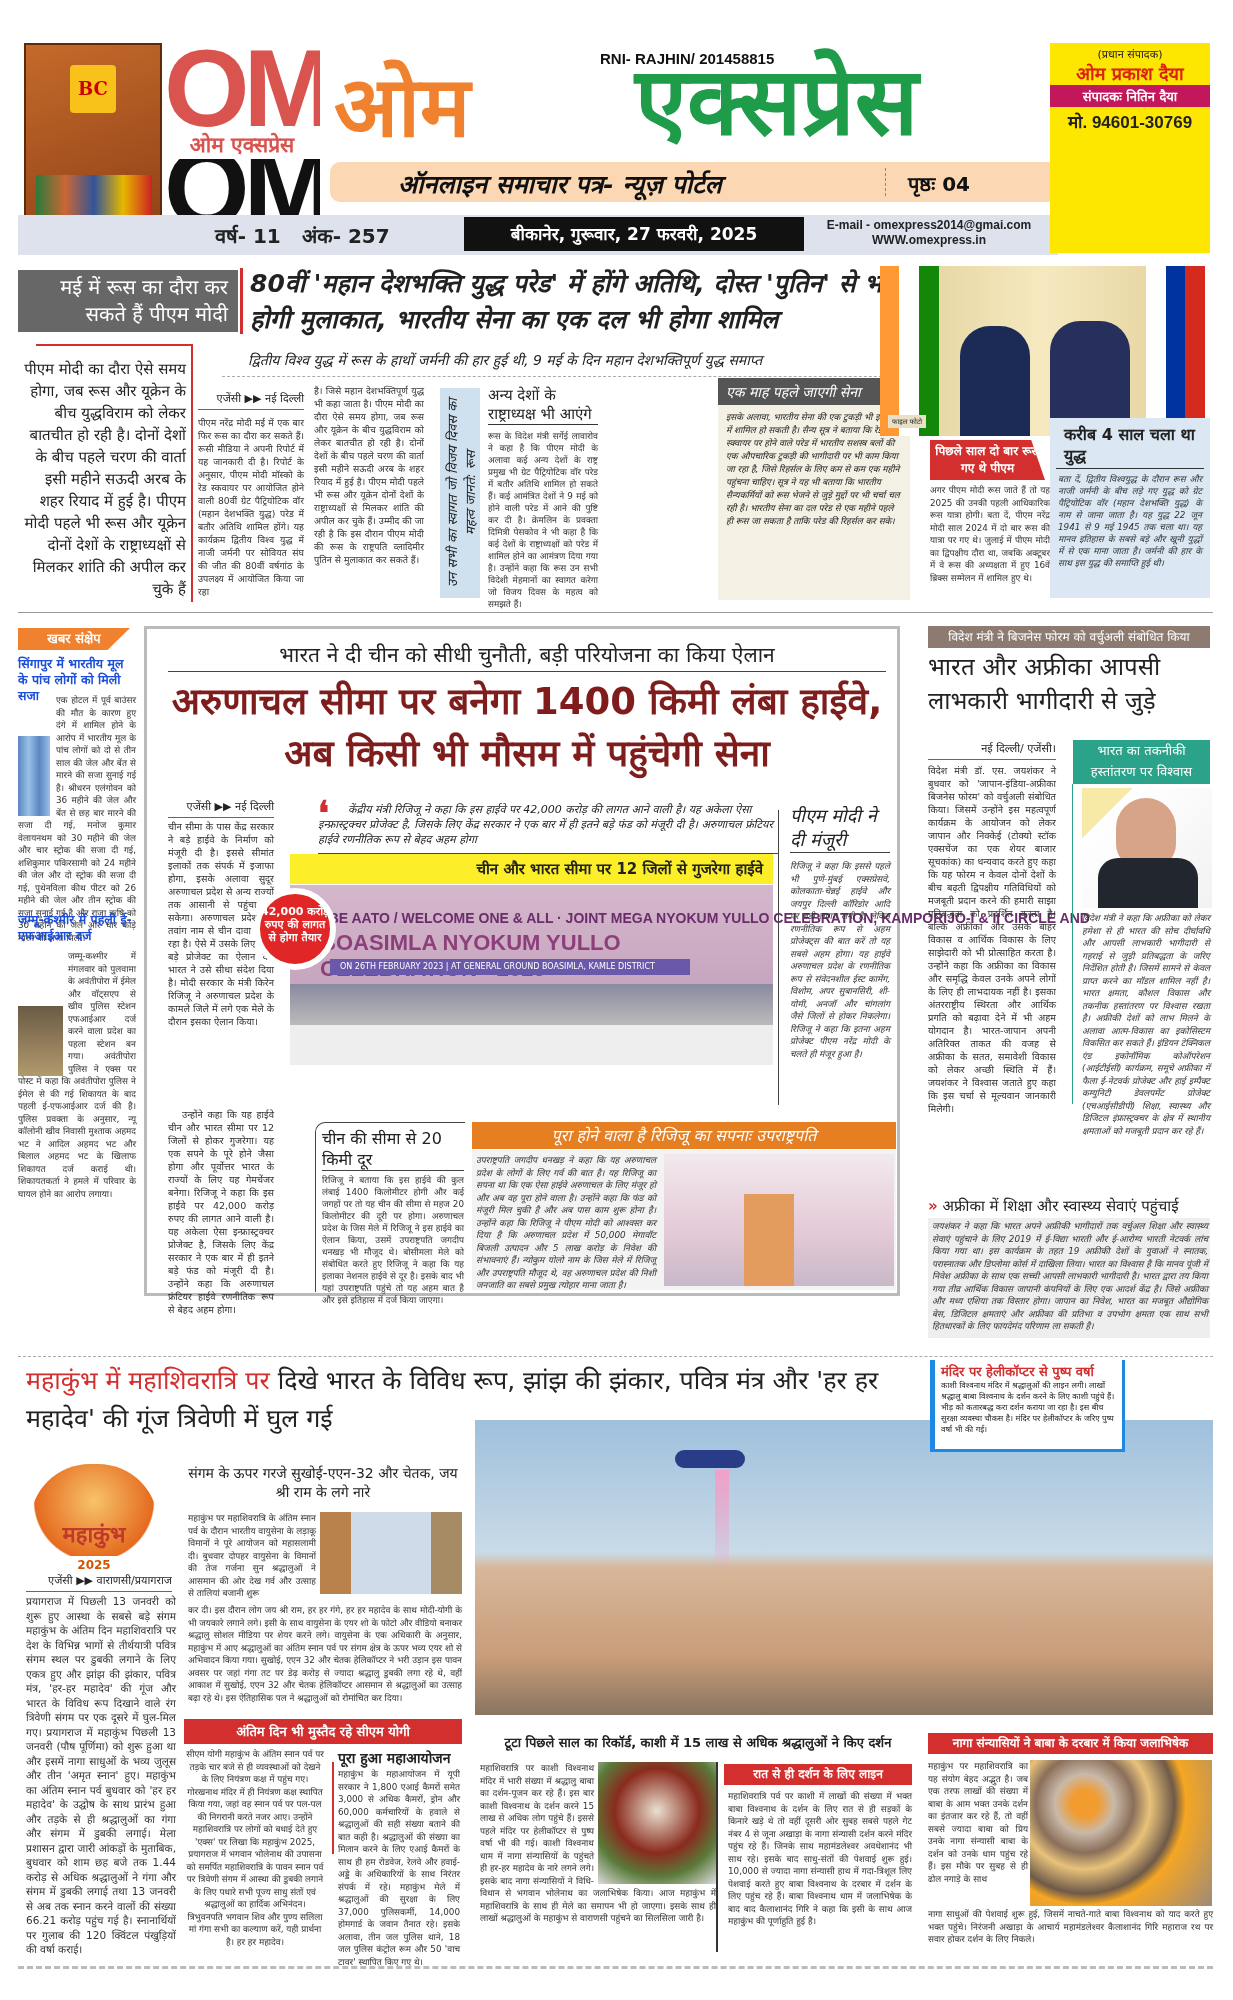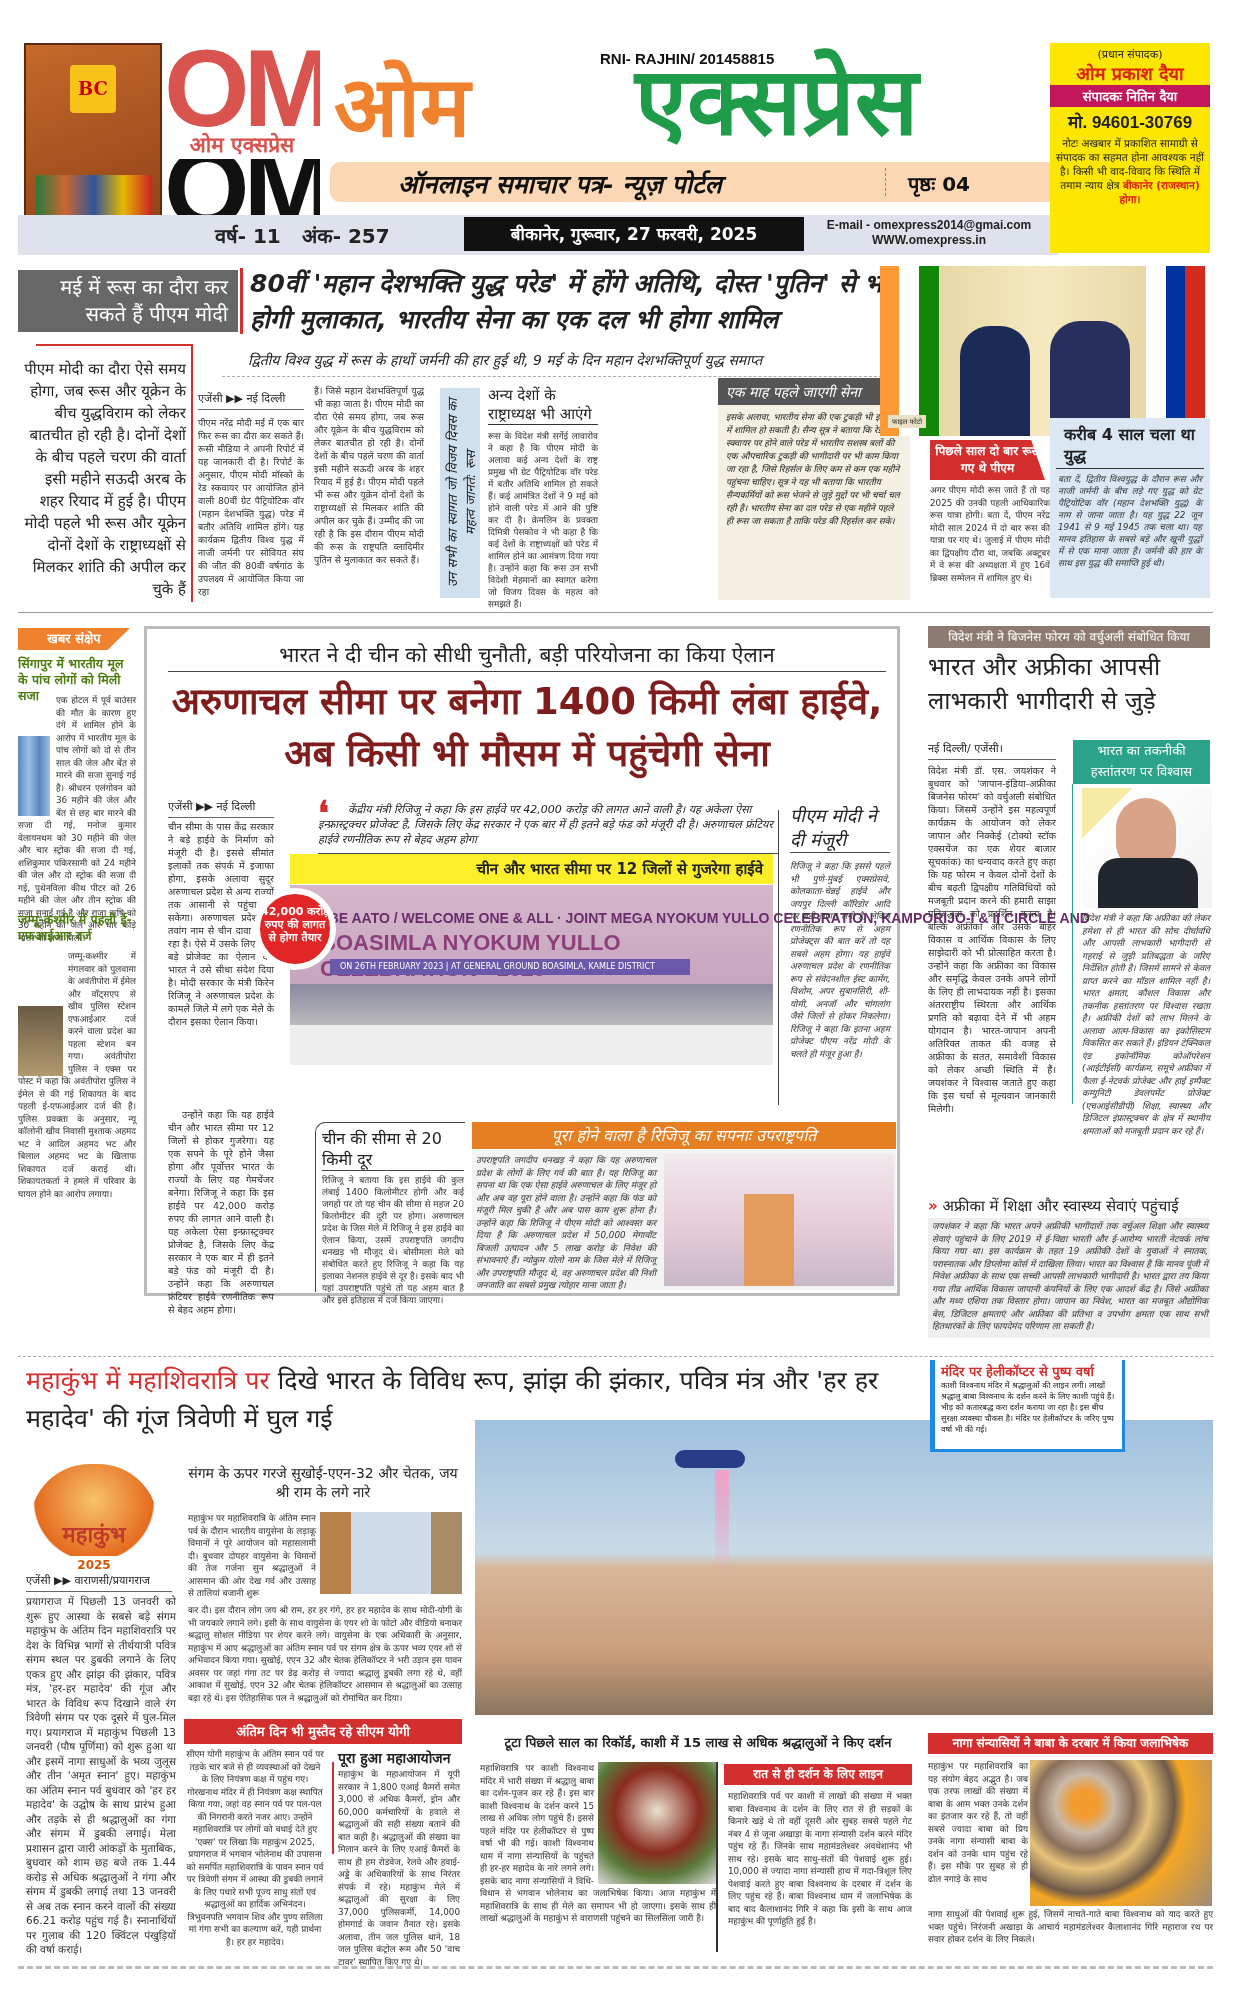--- a/index.html
+++ b/index.html
@@ -37,42 +37,42 @@
 #ed .r5 b{color:#d21}
 
 #s1side{left:18px;top:270px;width:220px;height:62px;background:#676767;color:#fff;font:20px "DejaVu Sans",sans-serif;text-align:right;padding:4px 10px;line-height:27px}
 #s1bar{left:240px;top:268px;width:3px;height:66px;background:#d32f2f}
 #s1h{left:250px;top:266px;font:italic bold 25px "DejaVu Sans",sans-serif;line-height:36px;color:#222;width:680px}
 #s1sub{left:248px;top:350px;font:italic 14px "DejaVu Sans",sans-serif;color:#222}
 #s1dash{left:222px;top:376px;width:700px;border-top:1px dashed #aaa}
 #s1lead{left:18px;top:358px;width:168px;font:15px "DejaVu Sans",sans-serif;line-height:22px;text-align:right;color:#222}
 #s1line{left:191px;top:344px;width:2px;height:258px;background:#d32f2f}
 #s1hline{left:36px;top:344px;width:156px;height:2px;background:#d32f2f}
-.byl{font-size:11px;color:#222;text-align:left;border-bottom:1px solid #666;padding-bottom:4px}
+.byl{font-size:11px;color:#222;text-align:right;border-bottom:1px solid #666;padding-bottom:4px}
 #s1c1{left:198px;top:392px;width:106px}
 #s1c2{left:314px;top:384px;width:110px}
 #vert{left:440px;top:388px;width:40px;height:210px;background:#cfe0ee;writing-mode:vertical-rl;transform:rotate(180deg);font:italic 13px "DejaVu Sans",sans-serif;text-align:center;padding:4px}
 #s1c3h{left:488px;top:386px;width:110px;font:15px "DejaVu Sans",sans-serif;line-height:19px;border-bottom:1px solid #333}
 #s1c3{left:488px;top:430px;width:110px;font-size:8.8px;line-height:12px}
 #month{left:718px;top:385px;width:192px;height:215px;background:#f4f0e4}
 #month .hd{background:#555;color:#fff;font:italic 14px "DejaVu Sans",sans-serif;padding:4px 8px;border-radius:0 14px 14px 0;margin-top:-7px;width:204px}
 #month .bd{padding:6px 8px;font-size:8.8px;line-height:13px;font-style:italic}
 #photo1{left:880px;top:266px;width:325px;height:170px;background:linear-gradient(90deg,#ff9933 0 6%,#fff 6% 12%,#138808 12% 18%,#e8d8a6 18%,#f6e9c0 50%,#e8d8a6 82%,#fff 82% 88%,#0033a0 88% 94%,#d52b1e 94%)}
 #photo1 .p1{position:absolute;left:80px;top:60px;width:70px;height:110px;background:#1c2a56;border-radius:30px 30px 0 0}
 #photo1 .p2{position:absolute;left:170px;top:55px;width:80px;height:115px;background:#27305c;border-radius:30px 30px 0 0}
 #photo1 .cap{position:absolute;left:8px;bottom:8px;background:#e9e1c6;font-size:7px;padding:2px 4px}
 #prev{left:930px;top:440px;width:115px;height:40px;background:#d32f2f;color:#fff;text-align:center;font:bold 12px "DejaVu Sans",sans-serif;line-height:17px;padding:3px;clip-path:polygon(0 0,88% 0,100% 100%,0 100%)}
 #prevt{left:930px;top:484px;width:120px;font-size:8.8px;line-height:12.5px}
 #war{left:1050px;top:418px;width:160px;height:180px;background:#dbe8f4}
 #war .h{font:bold 16px "DejaVu Sans",sans-serif;line-height:21px;padding:6px 8px 2px;border-bottom:1px solid #333;margin:0 6px}
 #war .b{font-size:8.8px;line-height:12px;padding:4px 8px;font-style:italic}
 .hr{height:1px;background:#999}
 
 #brief{left:18px;top:628px;width:112px;height:22px;background:#f0822f;color:#fff;font:bold 13px "DejaVu Sans",sans-serif;line-height:22px;text-align:center;clip-path:polygon(0 0,100% 0,80% 100%,0 100%)}
-.bh{font:bold 12.5px "DejaVu Sans",sans-serif;line-height:16px;color:#4d7c0f}
+.bh{font:bold 12.5px "DejaVu Sans",sans-serif;line-height:16px;color:#1d4ed8}
 #b1h{left:18px;top:656px;width:118px}
 #b1t{left:18px;top:694px;width:118px;font-size:8.8px;line-height:12.5px}
 #b1img{left:18px;top:736px;width:32px;height:80px;background:linear-gradient(90deg,#5a86c0,#9ac0e8,#5a86c0,#9ac0e8);}
 #b2h{left:18px;top:912px;width:118px}
 #b2t{left:18px;top:950px;width:118px;font-size:8.8px;line-height:12.5px}
 #b2img{left:18px;top:1006px;width:45px;height:70px;background:linear-gradient(#6b5b45,#b29a6e)}
 #mainbox{left:144px;top:626px;width:756px;height:670px;border:3px solid #bbb}
 #m2kick{left:168px;top:640px;width:718px;font:21px "DejaVu Sans",sans-serif;text-align:center;border-bottom:1px solid #444;padding-bottom:3px}
 #m2h{left:168px;top:676px;width:718px;font:bold 37px "DejaVu Sans",sans-serif;line-height:52px;text-align:center;color:#7f1d1d}
 #m2by{left:168px;top:798px;width:106px}
@@ -174,21 +174,20 @@
 <div id="date" class="abs">बीकानेर, गुरूवार, 27 फरवरी, 2025</div>
 <div id="mail" class="abs">
   <div>E-mail - omexpress2014@gmai.com</div>
   <div>WWW.omexpress.in</div>
 </div>
 <div id="ed" class="abs">
   <div class="r1">(प्रधान संपादक)</div>
   <div class="r2">ओम प्रकाश दैया</div>
   <div class="r3">संपादकः नितिन दैया</div>
   <div class="r4">मो. 94601-30769</div>
-  <div class="r5"><span>नोटः अखबार में प्रकाशित सामाग्री से संपादक का सहमत होना आवश्यक नहीं है। किसी भी वाद-विवाद कि स्थिति में तमाम न्याय क्षेत्र</span> <b>बीकानेर (राजस्थान) होगा।</b></div>
 </div>
 
 <div id="s1side" class="abs">मई में रूस का दौरा कर सकते हैं पीएम मोदी</div>
 <div id="s1bar" class="abs"></div>
 <h1 id="s1h" class="abs">80वीं 'महान देशभक्ति युद्ध परेड' में होंगे अतिथि, दोस्त 'पुतिन' से भी होगी मुलाकात, भारतीय सेना का एक दल भी होगा शामिल</h1>
 <div id="s1sub" class="abs">द्वितीय विश्व युद्ध में रूस के हाथों जर्मनी की हार हुई थी, 9 मई के दिन महान देशभक्तिपूर्ण युद्ध समाप्त</div>
 <div id="s1dash" class="abs"></div>
 <div id="s1hline" class="abs"></div>
 <div id="s1line" class="abs"></div>
 <div id="s1lead" class="abs">पीएम मोदी का दौरा ऐसे समय होगा, जब रूस और यूक्रेन के बीच युद्धविराम को लेकर बातचीत हो रही है। दोनों देशों के बीच पहले चरण की वार्ता इसी महीने सऊदी अरब के शहर रियाद में हुई है। पीएम मोदी पहले भी रूस और यूक्रेन दोनों देशों के राष्ट्राध्यक्षों से मिलकर शांति की अपील कर चुके हैं</div>

